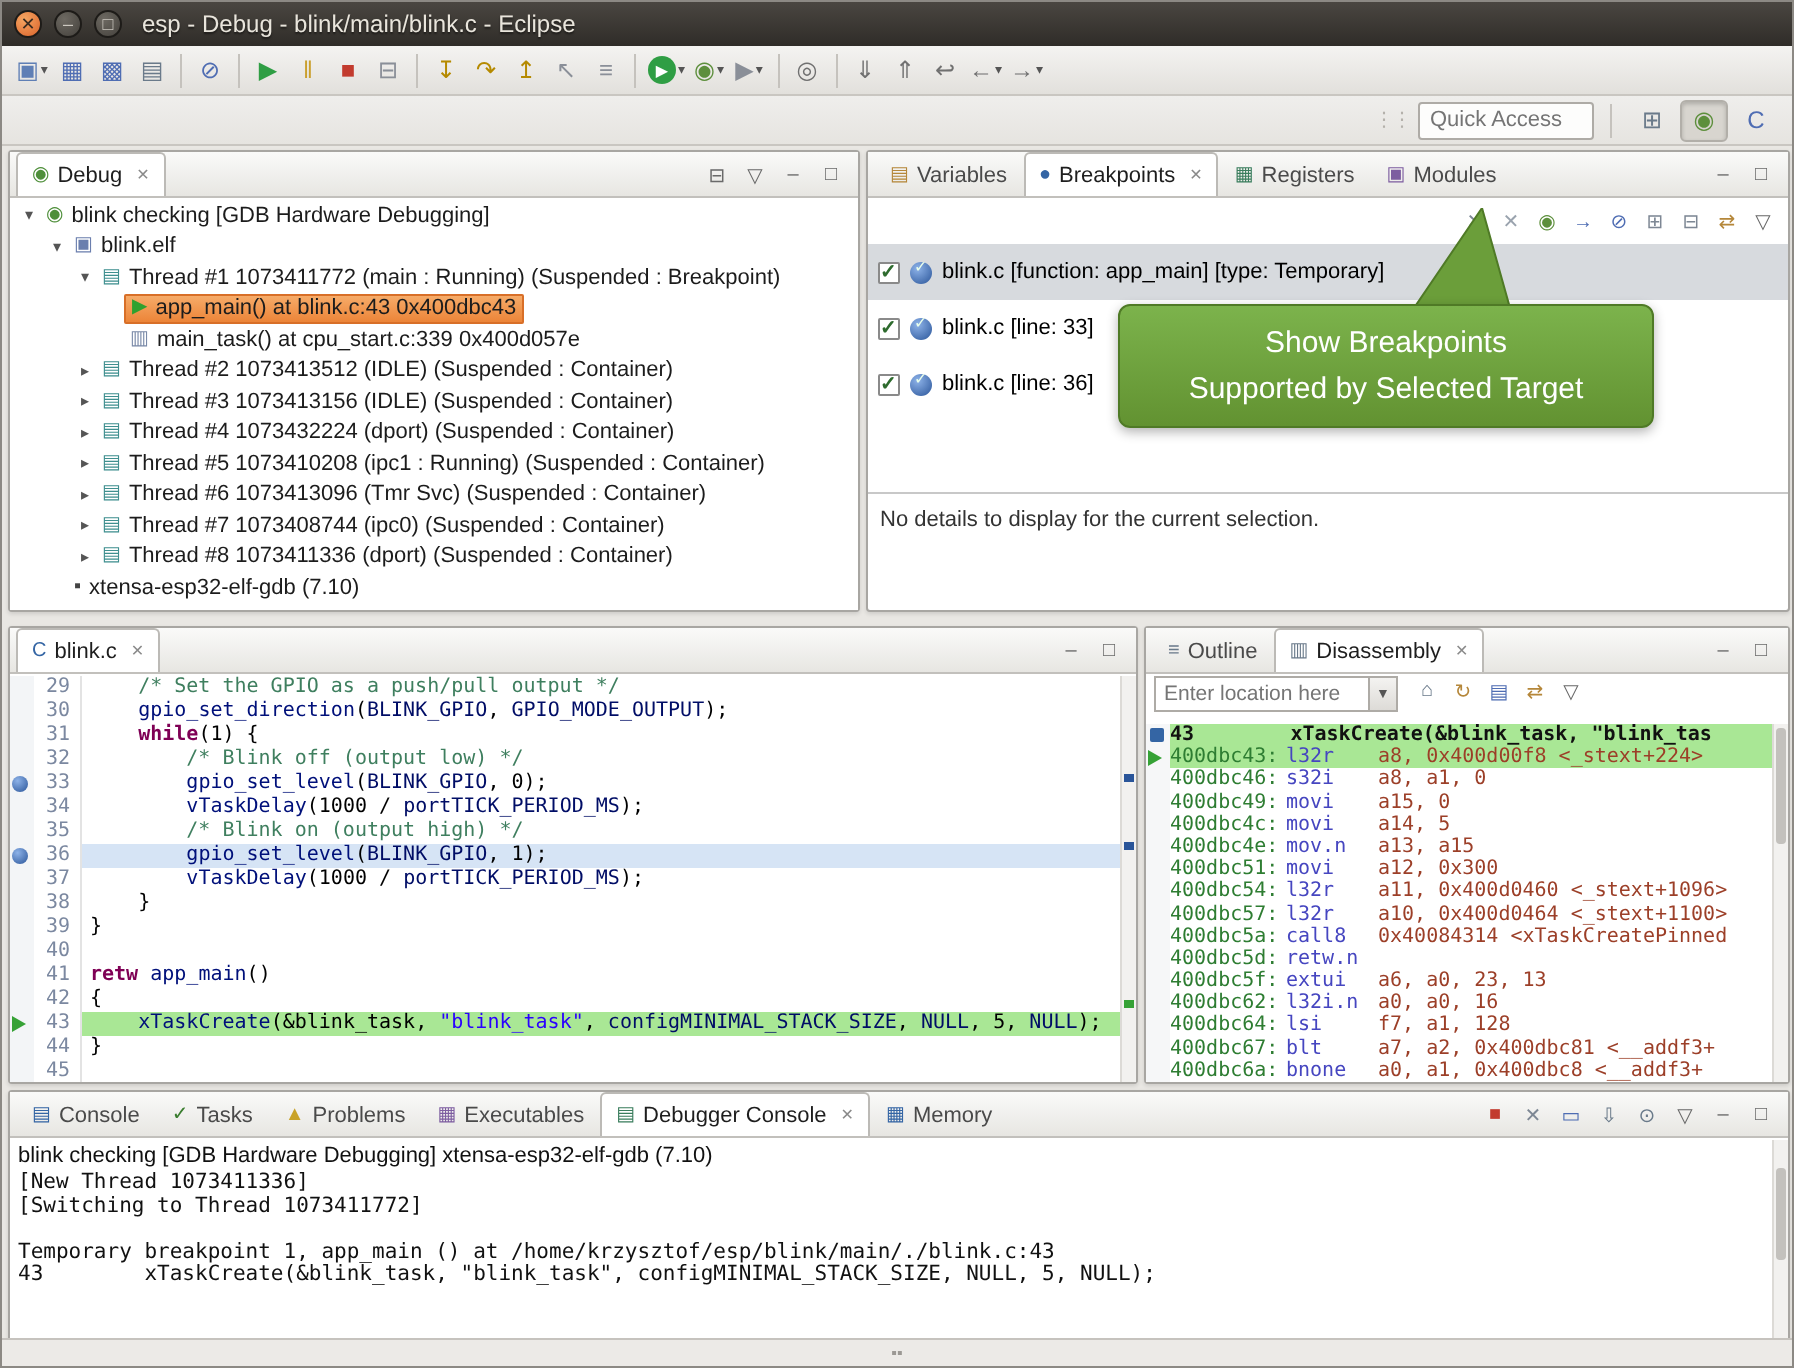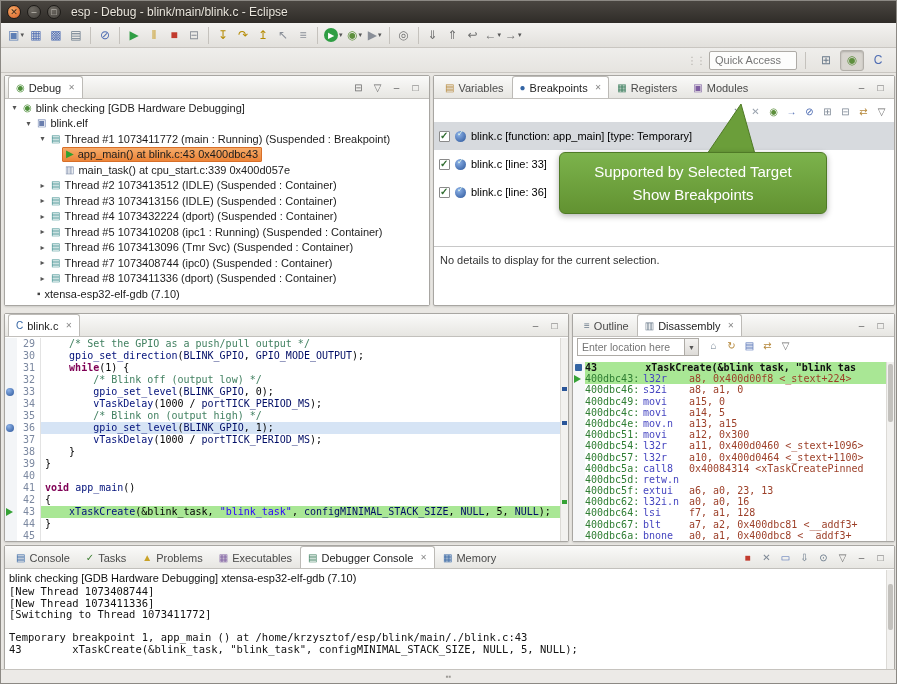--- a/index.html
+++ b/index.html
@@ -404,22 +404,22 @@
         </div>
       </div>
     <div id="bp-divider"></div>
     <div id="bp-details">No details to display for the current selection.</div>
   </div>
 
   <svg id="callout-arrow">
     <polygon points="50,0 16,50 64,50" fill="#6b9e3a" stroke="#4f7a26" stroke-width="1"></polygon>
   </svg>
   <div id="callout">
+    <div>Show Breakpoints</div>
     <div>Supported by Selected Target</div>
-    <div>Show Breakpoints</div>
   </div>
 
   <div class="panel" id="panel-editor" style="left:3px;top:312px;width:565px;height:229px">
     <div class="phead">
       <div id="editor-tabs" style="display:flex">
           <div class="tab active">
             <span class="tabicon" style="color: rgb(52, 101, 164);">C</span>
             <span class="tablabel">blink.c</span>
             <span class="tclose">✕</span>
           </div>
@@ -435,21 +435,21 @@
         <div class="eline"><span class="emargin"></span><span class="enum">31</span><span class="ecode">    <span class="kw">while</span>(1) {</span></div>
         <div class="eline"><span class="emargin"></span><span class="enum">32</span><span class="ecode"><span class="cm">        /* Blink off (output low) */</span></span></div>
         <div class="eline"><span class="emargin"><span class="bpdot"></span></span><span class="enum">33</span><span class="ecode">        <span class="fn">gpio_set_level</span>(<span class="mc">BLINK_GPIO</span>, 0);</span></div>
         <div class="eline"><span class="emargin"></span><span class="enum">34</span><span class="ecode">        <span class="fn">vTaskDelay</span>(1000 / <span class="mc">portTICK_PERIOD_MS</span>);</span></div>
         <div class="eline"><span class="emargin"></span><span class="enum">35</span><span class="ecode"><span class="cm">        /* Blink on (output high) */</span></span></div>
         <div class="eline hlb"><span class="emargin"><span class="bpdot"></span></span><span class="enum">36</span><span class="ecode">        <span class="fn">gpio_set_level</span>(<span class="mc">BLINK_GPIO</span>, 1);</span></div>
         <div class="eline"><span class="emargin"></span><span class="enum">37</span><span class="ecode">        <span class="fn">vTaskDelay</span>(1000 / <span class="mc">portTICK_PERIOD_MS</span>);</span></div>
         <div class="eline"><span class="emargin"></span><span class="enum">38</span><span class="ecode">    }</span></div>
         <div class="eline"><span class="emargin"></span><span class="enum">39</span><span class="ecode">}</span></div>
         <div class="eline"><span class="emargin"></span><span class="enum">40</span><span class="ecode"></span></div>
-        <div class="eline"><span class="emargin"></span><span class="enum">41</span><span class="ecode"><span class="kw">void</span> <span class="fn">app_main</span>()</span></div>
+        <div class="eline"><span class="emargin"></span><span class="enum">41</span><span class="ecode"><span class="kw">retw</span> <span class="fn">app_main</span>()</span></div>
         <div class="eline"><span class="emargin"></span><span class="enum">42</span><span class="ecode">{</span></div>
         <div class="eline hlg"><span class="emargin"><span class="curarrow"></span></span><span class="enum">43</span><span class="ecode">    <span class="fn">xTaskCreate</span>(&amp;blink_task, <span class="st">"blink_task"</span>, <span class="mc">configMINIMAL_STACK_SIZE</span>, <span class="mc">NULL</span>, 5, <span class="mc">NULL</span>);</span></div>
         <div class="eline"><span class="emargin"></span><span class="enum">44</span><span class="ecode">}</span></div>
         <div class="eline"><span class="emargin"></span><span class="enum">45</span><span class="ecode"></span></div>
       </div>
     <div id="editor-ruler">
       <span class="rmark" style="top:24%;background:#2a5599"></span>
       <span class="rmark" style="top:41%;background:#2a5599"></span>
       <span class="rmark" style="top:80%;background:#36a236"></span>
     </div>
@@ -543,21 +543,20 @@
           <span class="phi" style="color: rgb(106, 122, 138);">⇩</span>
           <span class="phi" style="color: rgb(106, 122, 138);">⊙</span>
           <span class="phi" style="color: rgb(106, 106, 106);">▽</span>
           <span class="phi" style="color: rgb(106, 106, 106);">–</span>
           <span class="phi" style="color: rgb(106, 106, 106);">□</span>
         </div>
     </div>
     <div id="console-body">
       <div id="console-header-line">blink checking [GDB Hardware Debugging] xtensa-esp32-elf-gdb (7.10)</div>
       <div id="console-lines">
-          <div class="cline">[New Thread 1073408744]</div>
           <div class="cline">[New Thread 1073411336]</div>
           <div class="cline">[Switching to Thread 1073411772]</div>
           <div class="cline"></div>
           <div class="cline">Temporary breakpoint 1, app_main () at /home/krzysztof/esp/blink/main/./blink.c:43</div>
           <div class="cline">43        xTaskCreate(&amp;blink_task, "blink_task", configMINIMAL_STACK_SIZE, NULL, 5, NULL);</div>
         </div>
     </div>
     <div id="console-scroll">
       <span class="thumb" style="top:14px;height:46px"></span>
     </div>

